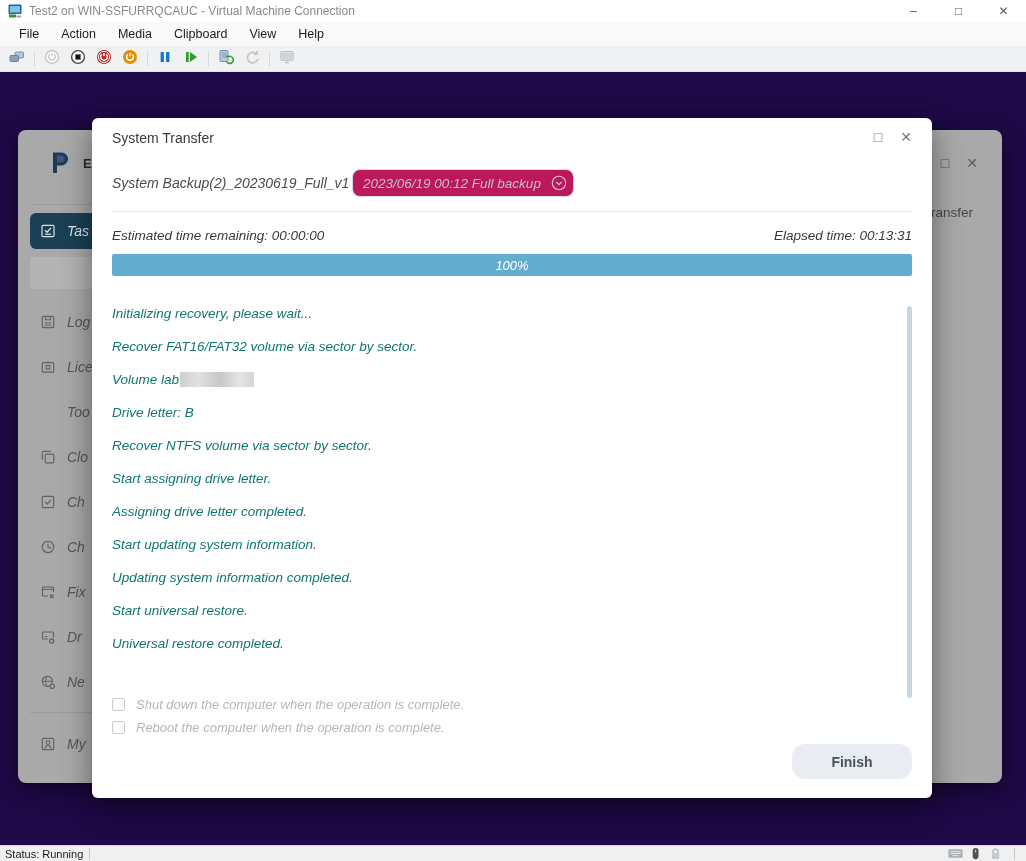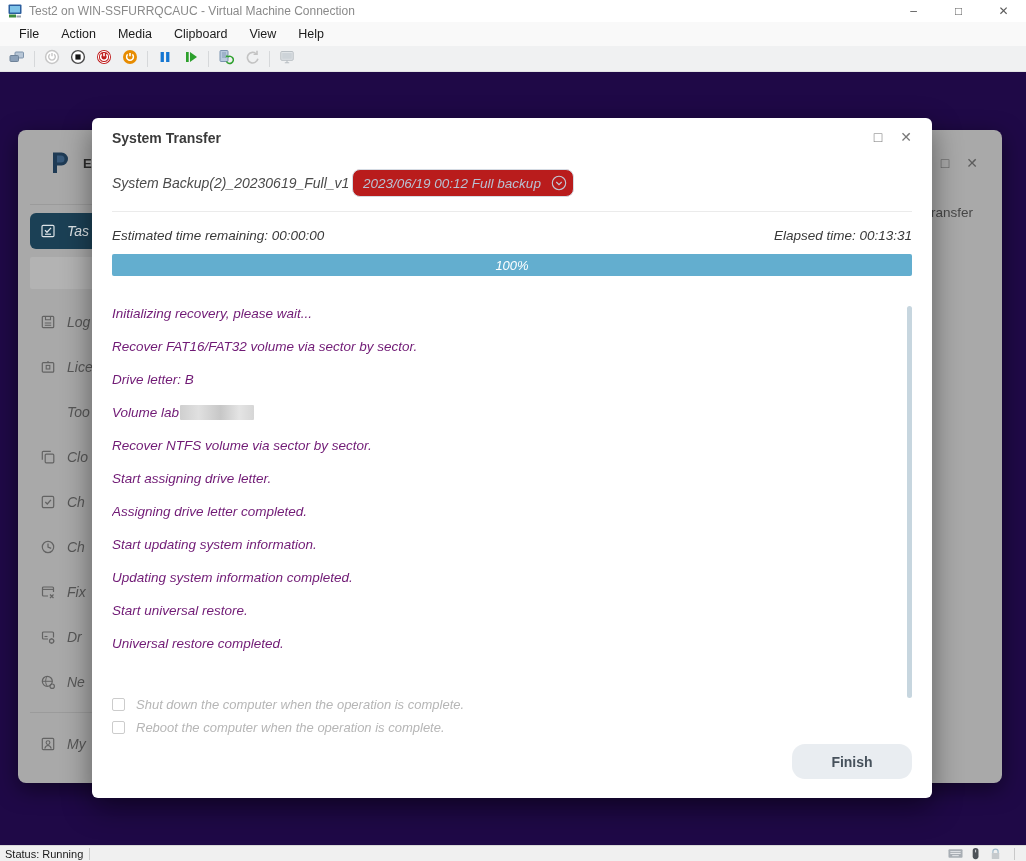--- a/index.html
+++ b/index.html
@@ -42,44 +42,44 @@
     border-radius:6px 0 0 6px; }
   .sb-item.active .sb-icon { color:#dde3e7; }
   .sb-item.active .sb-label { color:#dde3e7; }
   .sb-item.t-divider { height:1px; padding:0; margin:8px 10px 8px 12px; background:#9b9b9b; }
   .sb-item.t-placeholder { height:32px; margin:8px 0 10px 12px; background:#b3b3b3; border-radius:2px; }
 
   
   .dialog { position:absolute; left:92px; top:46px; width:840px; height:680px; background:#ffffff;
     border-radius:6px; box-shadow:0 10px 30px rgba(0,0,0,.45); z-index:2; padding:12px 20px 0 20px; }
   .dlg-header { display:flex; align-items:flex-start; height:24px; }
-  .dlg-title { font-size:14px; font-weight:bold; color:#3a3a3a; }
+  .dlg-title { font-size:14px; font-weight:normal; color:#3a3a3a; }
   .dlg-controls { margin-left:auto; display:flex; gap:18px; color:#787878; font-size:14px; }
   .dlg-controls span { line-height:15px; }
 
   .backup-row { position:relative; margin-top:15px; height:28px; }
   .backup-name { font-size:14px; font-style:italic; color:#4b4b4b; line-height:28px; }
   .backup-select { position:absolute; left:240px; top:0; width:222px; height:28px; border:1px solid #d5dbe3;
-    border-radius:8px; display:flex; align-items:center; padding:0 6px 0 10px; background:#b91c1c; }
+    border-radius:8px; display:flex; align-items:center; padding:0 6px 0 10px; background:#be185d; }
   .backup-select .bs-text { flex:1 1 auto; font-size:13.5px; font-style:italic; color:#b9c1d2;
     white-space:nowrap; overflow:hidden; }
   .backup-select .bs-chevron { width:16px; height:16px; color:#c2c9d6; flex:0 0 auto; }
 
   .dlg-divider { margin-top:14px; height:1px; background:#ebebeb; }
 
   .time-row { margin-top:16px; display:flex; justify-content:space-between;
     font-size:13.5px; font-style:italic; color:#393939; }
 
   .progress-track { margin-top:11px; height:22px; background:#eef3f6; border-radius:2px; position:relative; }
   .progress-fill { height:100%; background:var(--accent-progress,#63aecf); border-radius:2px;
     display:flex; align-items:center; justify-content:center; }
   .progress-label { font-size:13px; font-style:italic; color:#ffffff; }
 
   .log-area { margin-top:21px; height:396px; overflow:hidden; }
-  .log-line { height:33px; display:flex; align-items:center; font-size:13.5px; font-style:italic; color:#701a75; }
+  .log-line { height:33px; display:flex; align-items:center; font-size:13.5px; font-style:italic; color:#0f766e; }
   .redaction { display:inline-block; width:74px; height:15px; margin-left:1px; border-radius:1px;
     background:linear-gradient(90deg,#cfcfcf 0%,#e0e0e0 25%,#c7c7c7 55%,#e4e4e4 80%,#d6d6d6 100%); }
 
   .check-row { height:23px; display:flex; align-items:center; }
   .checkbox { width:13px; height:13px; border:1px solid #cccccc; border-radius:2px; background:#fff;
     margin-right:11px; flex:0 0 auto; }
   .check-label { font-size:13px; font-style:italic; color:#b6b6b6; }
 
   .finish-row { margin-top:5px; display:flex; justify-content:flex-end; }
   .finish-btn { width:120px; height:35px; background:#e9edf1; border:none; border-radius:13px;
@@ -411,27 +411,27 @@
             <span>Initializing recovery, please wait...</span>
 
           </div>
 
           <div class="log-line">
             <span>Recover FAT16/FAT32 volume via sector by sector.</span>
 
           </div>
 
           <div class="log-line">
-            <span>Drive letter: B</span>
-
-          </div>
-
-          <div class="log-line">
             <span>Volume lab</span>
             <span class="redaction"></span>
+          </div>
+
+          <div class="log-line">
+            <span>Drive letter: B</span>
+
           </div>
 
           <div class="log-line">
             <span>Recover NTFS volume via sector by sector.</span>
 
           </div>
 
           <div class="log-line">
             <span>Start assigning drive letter.</span>
 

